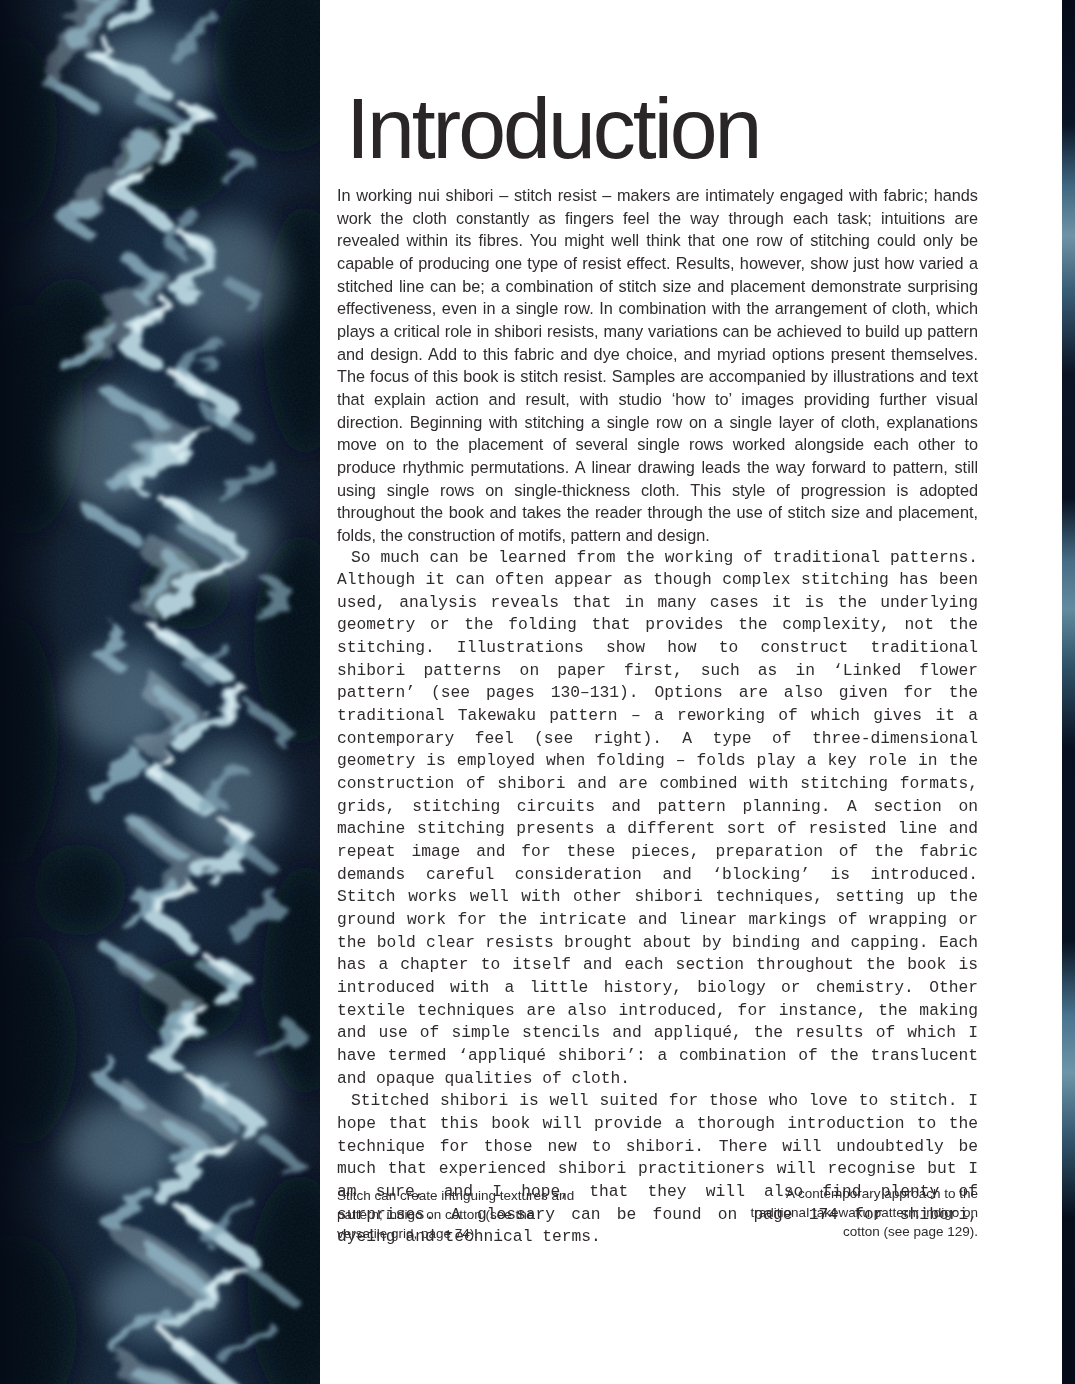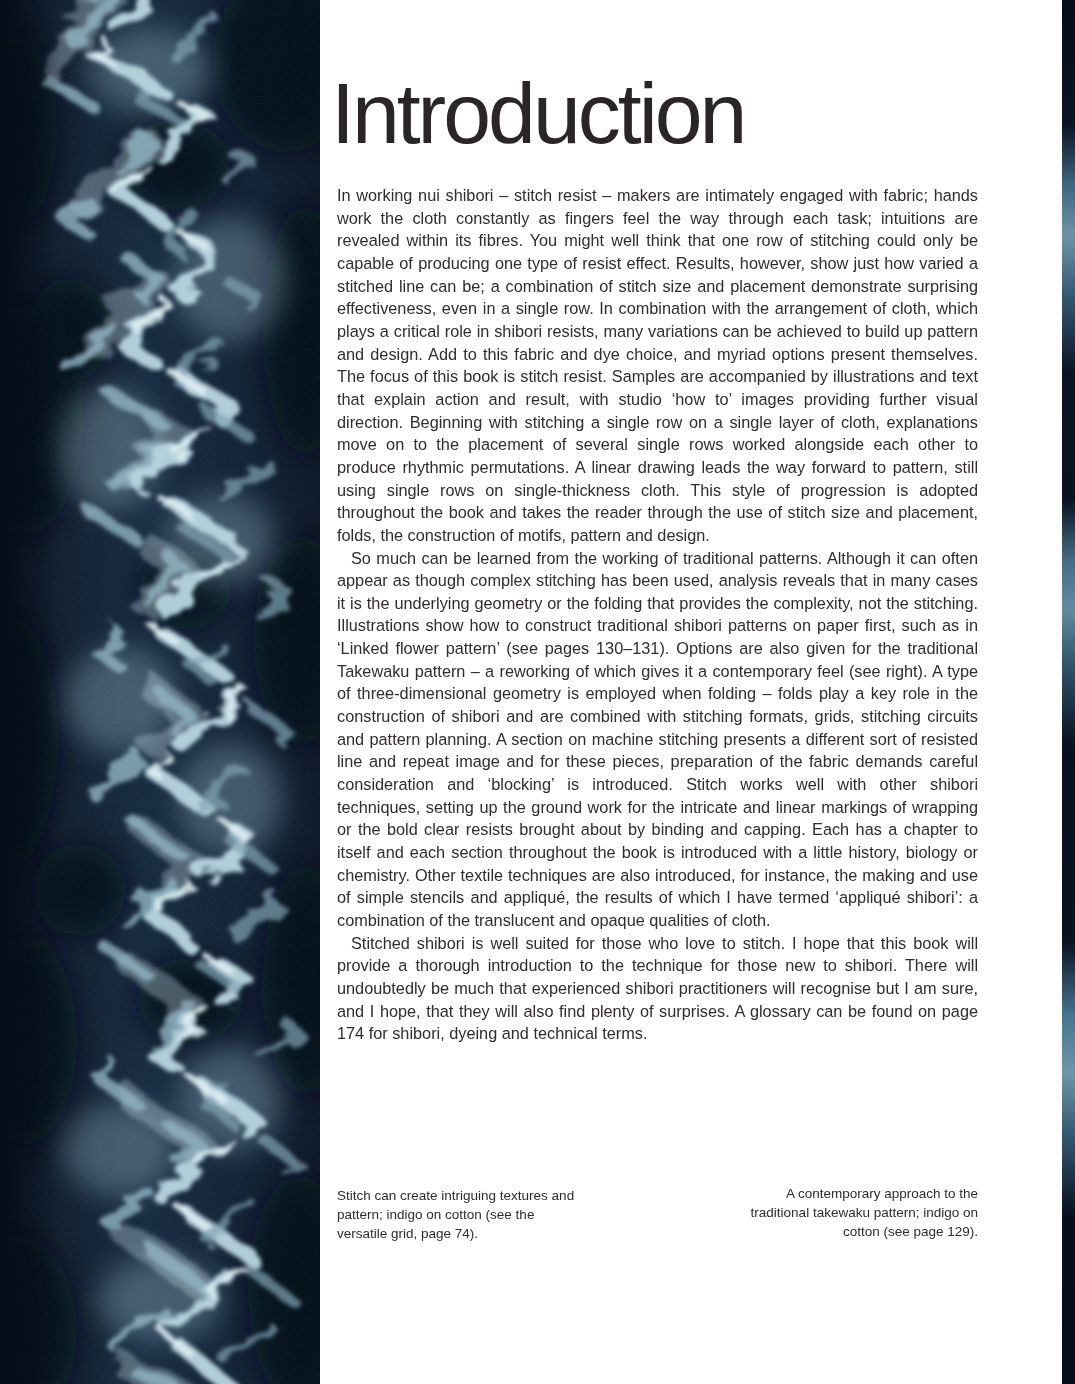--- a/index.html
+++ b/index.html
@@ -24,35 +24,35 @@
       #050b18 0%, #0a1526 9%,
       #416882 13.5%, #6f93a6 17%, #3a5d77 21%,
       #0a1424 27%, #081220 36%,
       #466c85 40.5%, #628ba0 44%, #30546a 48%,
       #071020 54%, #081322 68%,
       #4a7590 73.5%, #6e95a8 77.5%, #355971 82%,
       #060e1c 88%, #050b18 100%);
   }
   .chapter-title {
     position: absolute; left: 331px; top: 64px;
-    margin: 0;
+    margin: 15px;
     font-size: 86px; line-height: 1.15;
     font-weight: 400; letter-spacing: -3px;
     color: #2a2627;
     white-space: nowrap;
   }
   .body-text {
     position: absolute; left: 337px; top: 184px;
     width: 641px;
     font-size: 16.3px; line-height: 22.65px;
     color: #302c2d;
     text-align: justify;
   }
   .body-text p { margin: 0; }
-  .body-text p + p { text-indent: 14px; }
+  .body-text p + p { text-indent: 14px; font-family: Liberation Mono, monospace; }
   .caption {
     position: absolute;
     font-size: 13.5px; line-height: 19px;
     color: #302c2d;
   }
   .caption-left  { left: 337px; top: 1172px; width: 240px; text-align: left; }
   .caption-right { left: 726px; top: 1170px; width: 252px; text-align: right; }
 </style>
 </head>
 <body>

